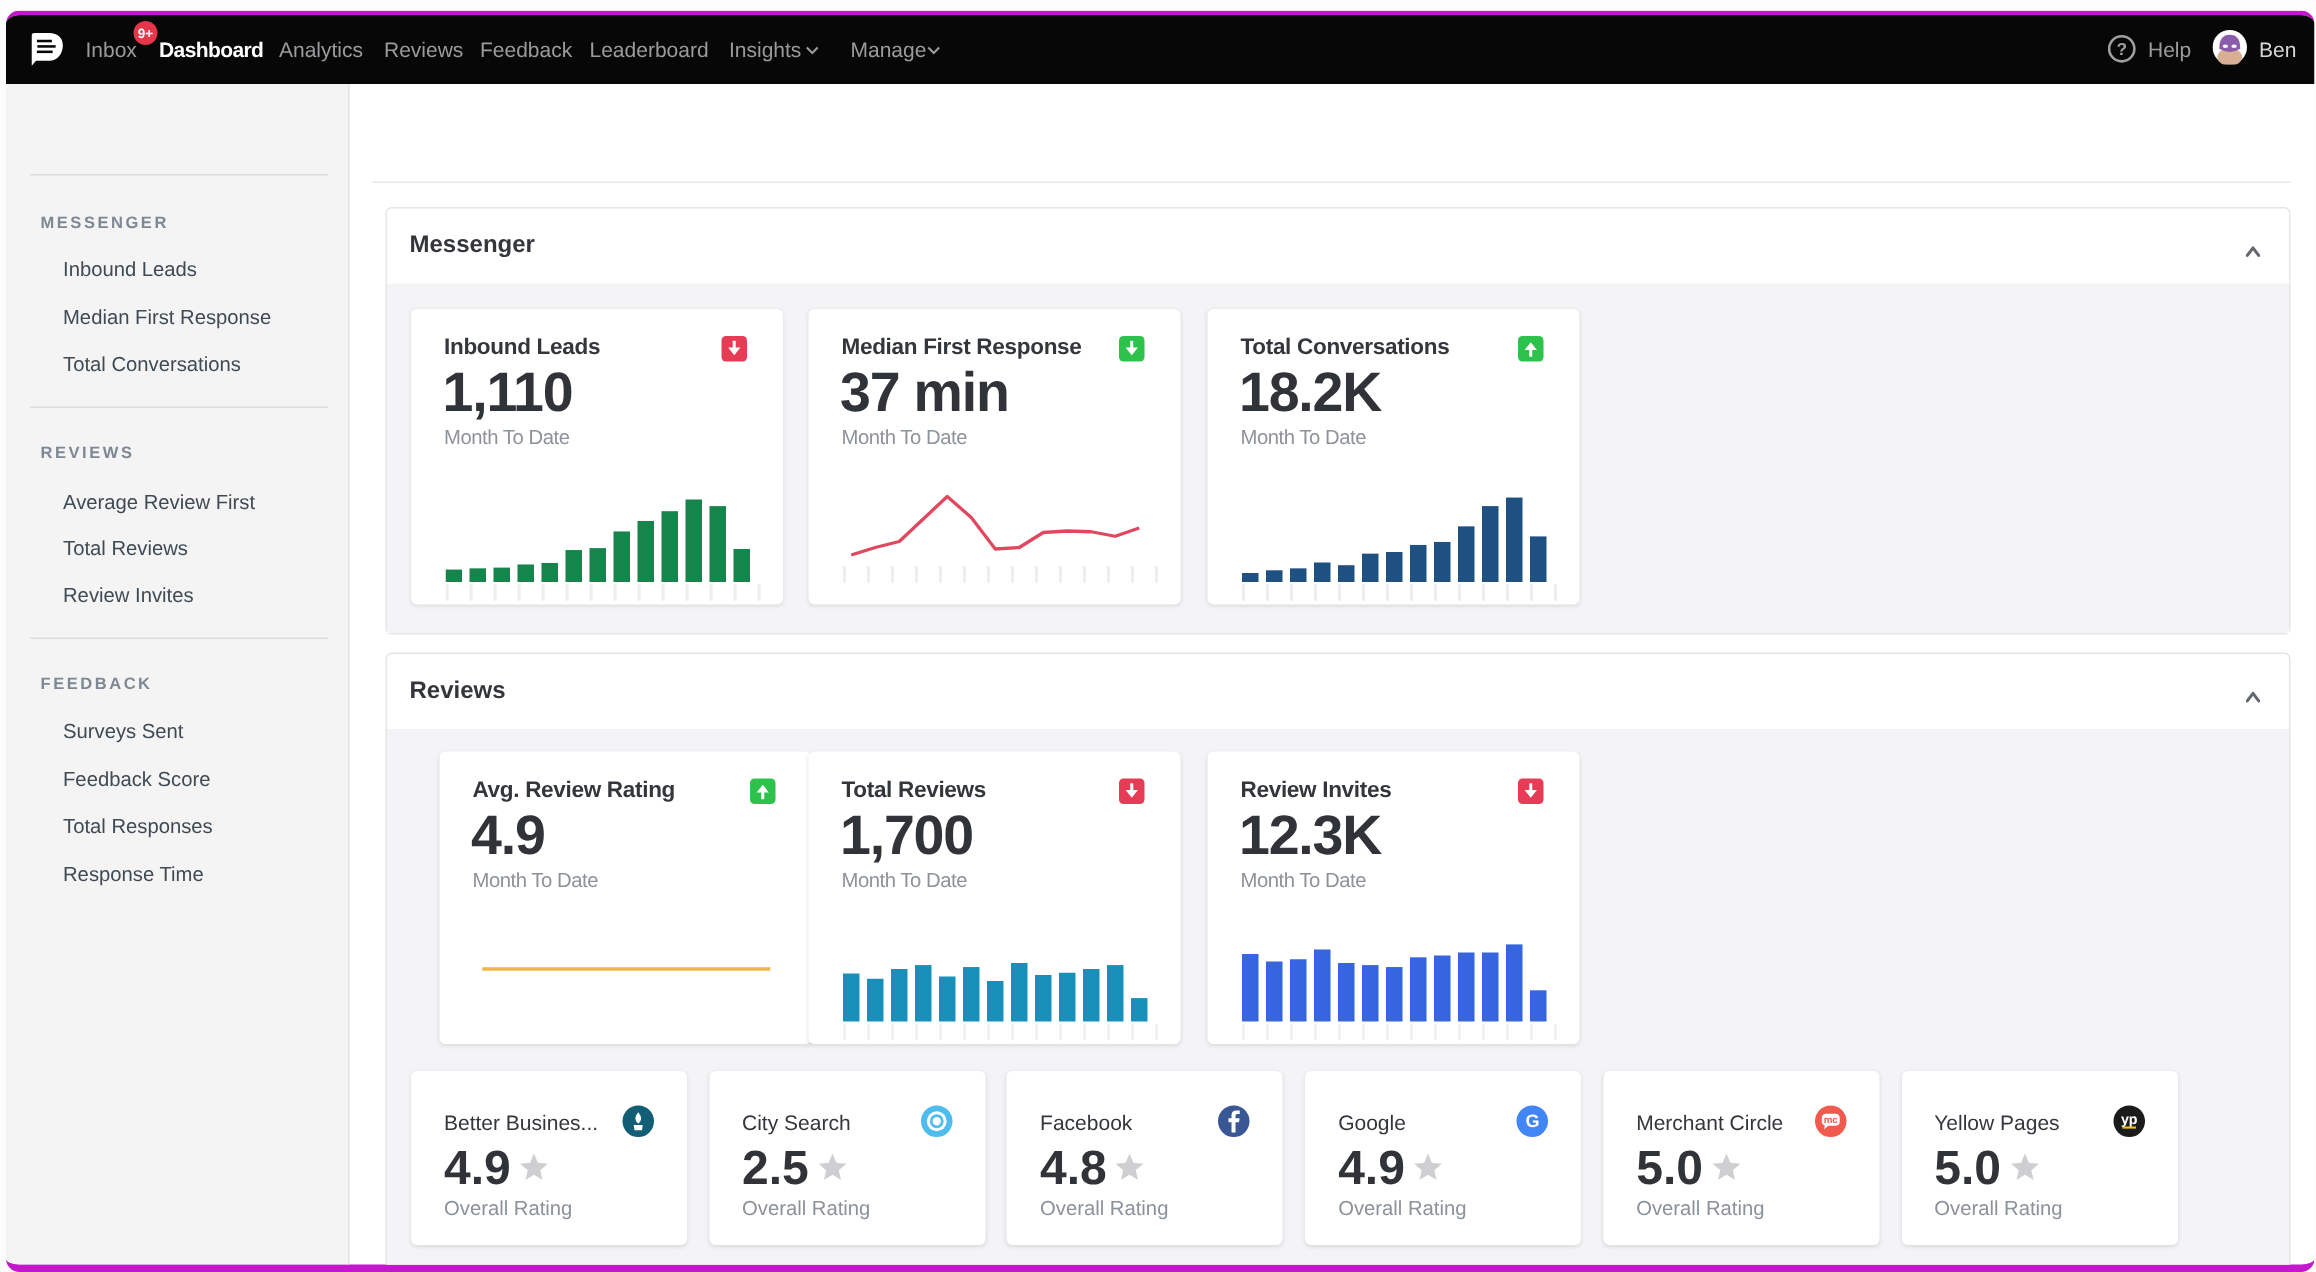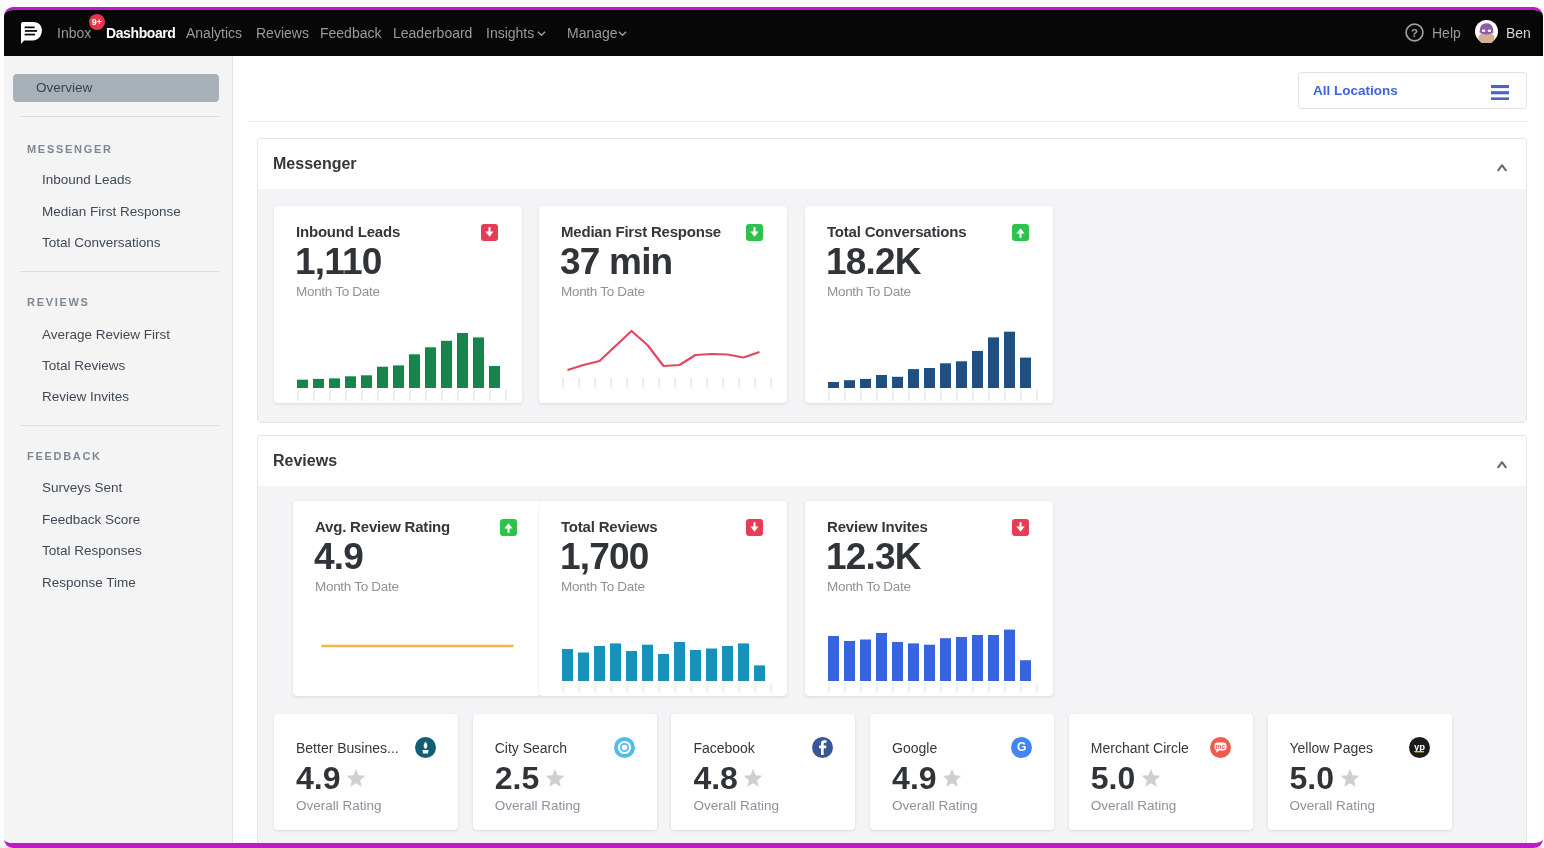--- a/index.html
+++ b/index.html
@@ -74,48 +74,39 @@
       <circle cx="11.5" cy="11.5" r="11.5" fill="#fff"></circle>
       <ellipse cx="11.5" cy="18" rx="8.2" ry="6" fill="#d8ae94"></ellipse>
       <path d="M4.5,12.5 Q4.5,3.2 11.5,3.2 Q18.5,3.2 18.5,12.5 Q15.2,14.6 11.5,14.6 Q7.8,14.6 4.5,12.5 Z" fill="#8a5ca9"></path>
       <ellipse cx="8.6" cy="10.8" rx="1.8" ry="1.2" fill="#fff"></ellipse>
       <ellipse cx="14.4" cy="10.8" rx="1.8" ry="1.2" fill="#fff"></ellipse>
     </svg>
     <div class="navitem" style="left:1502px;color:#d6d6d8;">Ben</div>
   </div>
 
   <div id="sidebar">
-    <div class="abs" style="left:9px;top:18px;width:206px;height:28px;border-radius:4px;background:#a8b1ba;color:#39444e;font-size:13.5px;line-height:28px;padding-left:23px;">Overview</div>
     <div class="sidediv" style="top:60px"></div>
     <div class="sidelabel" style="top:87px">MESSENGER</div>
     <div class="sideitem" style="top:116px">Inbound Leads</div>
     <div class="sideitem" style="top:148px">Median First Response</div>
     <div class="sideitem" style="top:179px">Total Conversations</div>
     <div class="sidediv" style="top:215px"></div>
     <div class="sidelabel" style="top:240px">REVIEWS</div>
     <div class="sideitem" style="top:271px">Average Review First</div>
     <div class="sideitem" style="top:302px">Total Reviews</div>
     <div class="sideitem" style="top:333px">Review Invites</div>
     <div class="sidediv" style="top:369px"></div>
     <div class="sidelabel" style="top:394px">FEEDBACK</div>
     <div class="sideitem" style="top:424px">Surveys Sent</div>
     <div class="sideitem" style="top:456px">Feedback Score</div>
     <div class="sideitem" style="top:487px">Total Responses</div>
     <div class="sideitem" style="top:519px">Response Time</div>
   </div>
 
   <div class="abs" style="left:244px;top:111px;width:1279px;height:1px;background:#e9e9ec;"></div>
-  <div class="abs" style="left:1294px;top:62px;width:229px;height:37px;background:#fff;border:1px solid #e3e3e6;border-radius:4px;">
-    <div class="abs" style="left:14px;top:0;height:35px;line-height:35px;font-size:13.5px;font-weight:bold;color:#3e64d8;">All Locations</div>
-    <svg class="abs" style="right:17px;top:11.5px" width="18" height="15.5" viewBox="0 0 18 15.5">
-      <rect x="0" y="0" width="18" height="3.1" fill="#4f63c4"></rect>
-      <rect x="0" y="6.2" width="18" height="3.1" fill="#4f63c4"></rect>
-      <rect x="0" y="12.4" width="18" height="3.1" fill="#4f63c4"></rect>
-    </svg>
-  </div>
 
   <div class="panel" style="top:128px;height:285px;">
     <div class="panelhead">Messenger</div>
     <svg class="abs" style="right:19px;top:24px" width="10" height="9" viewBox="0 0 10 9">
         <path d="M1.2,7.3 L5,2.2 L8.8,7.3" stroke="#63686f" stroke-width="2" fill="none" stroke-linecap="round" stroke-linejoin="round"></path>
       </svg>
     <div class="panelbody">
       <div class="mcard" style="left:16px;top:17px;">
         <div class="mtitle">Inbound Leads</div>
         <div class="badge" style="background:#e73c55;"><svg width="17" height="17" viewBox="0 0 17 17">

